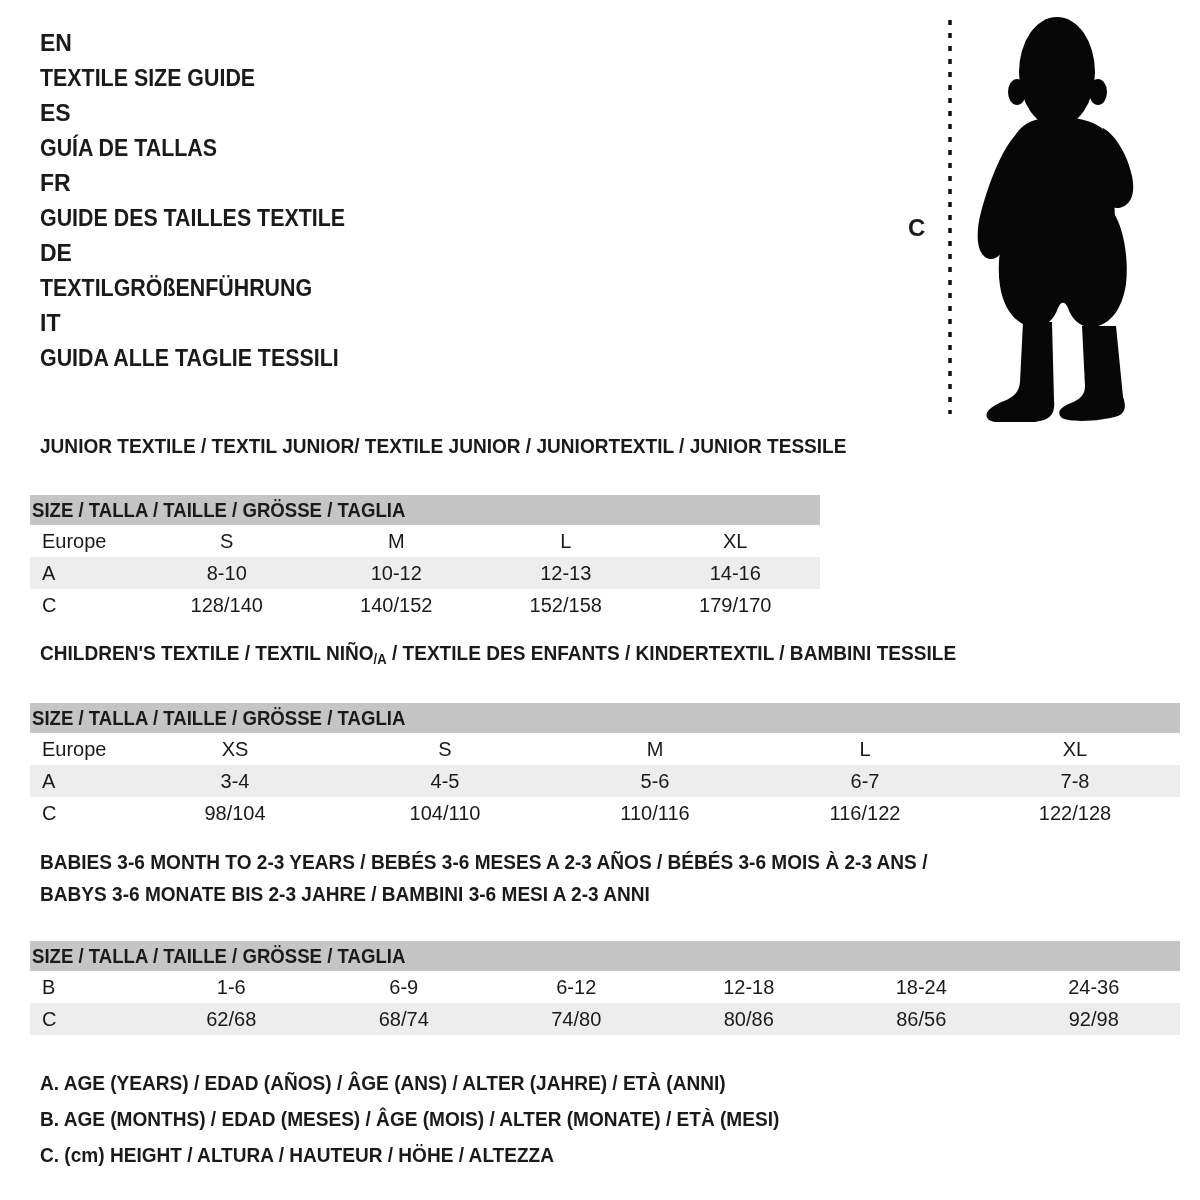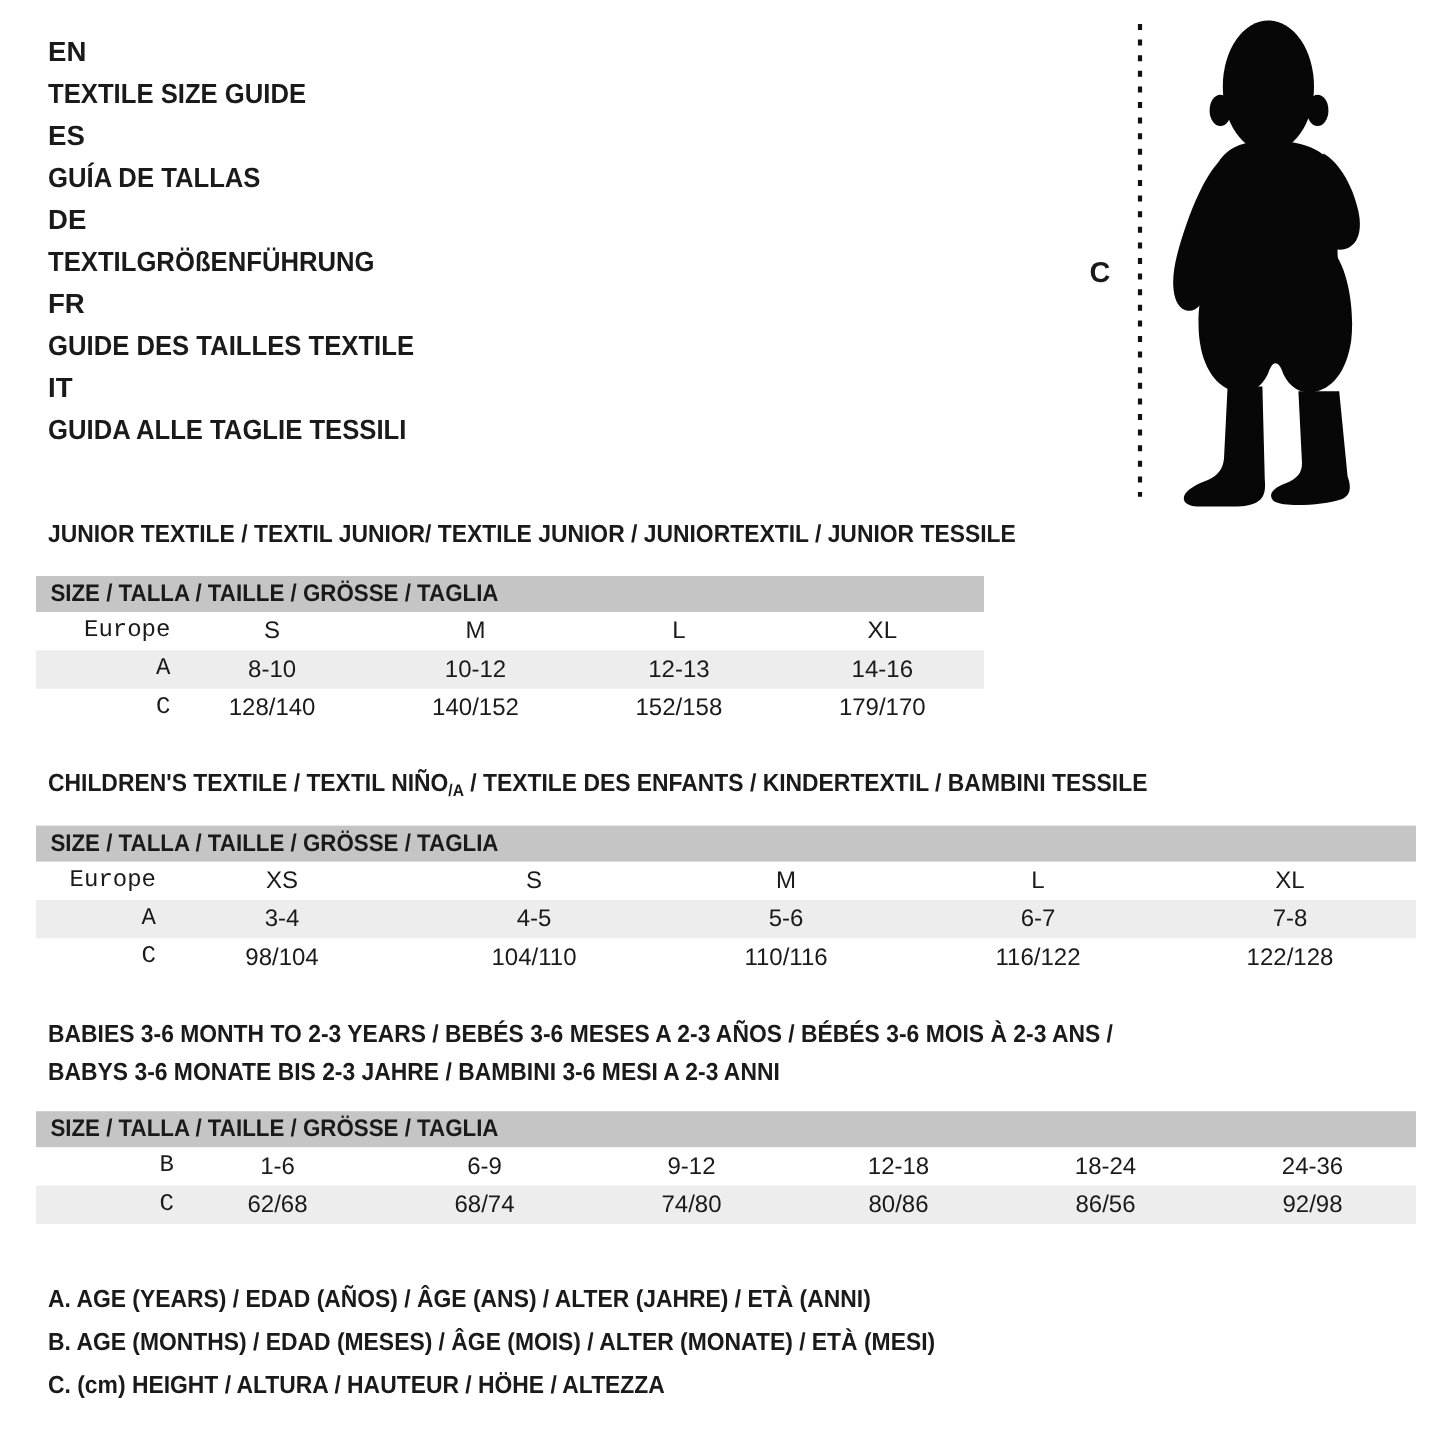--- a/index.html
+++ b/index.html
@@ -14,24 +14,24 @@
   .lang-row{display:flex;flex-direction:column;}
   .lang-code{width:78px;}
   
   .figure-svg{position:absolute;left:900px;top:12px;width:290px;height:410px;}
   .c-label{position:absolute;left:908px;top:214px;font-size:24px;font-weight:bold;}
   
   .section-title{position:absolute;left:40px;font-size:20.5px;font-weight:bold;white-space:nowrap;}
   .title-sub{font-size:14px;vertical-align:-4px;}
   
   .size-table{position:absolute;left:30px;}
-  .size-head{height:30px;background:#c5c5c5;line-height:30px;font-size:20px;font-weight:bold;padding-left:12px;}
+  .size-head{height:30px;background:#c5c5c5;line-height:30px;font-size:20px;font-weight:bold;padding-left:2px;margin-top:15px;}
   .t-row{display:flex;height:32px;line-height:32px;font-size:20px;}
   .t-row.alt{background:#ededed;}
-  .t-label{padding-left:12px;text-align:right;font-family:Liberation Mono, monospace;}
+  .t-label{padding-left:12px;text-align:left;}
   .w1 .t-label{width:100px;}
   .w2 .t-label{width:88px;}
   .w3 .t-label{width:103px;}
   .t-cell{flex:1;text-align:center;}
   
   .legend-line{position:absolute;left:40px;font-size:20.5px;font-weight:bold;white-space:nowrap;}
 </style>
 </head>
 <body>
 
@@ -40,26 +40,26 @@
   <div class="lang-block">
     <div class="lang-row">
       <span class="lang-code">EN</span>
       <span class="squeeze">TEXTILE SIZE GUIDE</span>
     </div>
     <div class="lang-row">
       <span class="lang-code">ES</span>
       <span class="squeeze">GUÍA DE TALLAS</span>
     </div>
     <div class="lang-row">
+      <span class="lang-code">FR</span>
+      <span class="squeeze">GUIDE DES TAILLES TEXTILE</span>
+    </div>
+    <div class="lang-row">
       <span class="lang-code">DE</span>
       <span class="squeeze">TEXTILGRÖßENFÜHRUNG</span>
-    </div>
-    <div class="lang-row">
-      <span class="lang-code">FR</span>
-      <span class="squeeze">GUIDE DES TAILLES TEXTILE</span>
     </div>
     <div class="lang-row">
       <span class="lang-code">IT</span>
       <span class="squeeze">GUIDA ALLE TAGLIE TESSILI</span>
     </div>
   </div>
 
   <svg class="figure-svg" viewBox="0 0 290 410" aria-hidden="true">
     <line x1="50" y1="8" x2="50" y2="402" stroke="#111" stroke-width="3.5" stroke-dasharray="5 8"></line>
     <g transform="translate(65,2)" fill="#070707">
@@ -140,21 +140,21 @@
   <div class="section-title squeeze" style="top:850px;">BABIES 3-6 MONTH TO 2-3 YEARS / BEBÉS 3-6 MESES A 2-3 AÑOS / BÉBÉS 3-6 MOIS À 2-3 ANS /</div>
   <div class="section-title squeeze" style="top:882px;">BABYS 3-6 MONATE BIS 2-3 JAHRE / BAMBINI 3-6 MESI A 2-3 ANNI</div>
   <div class="size-table w3" style="top:926px;width:1150px;">
     <div class="size-head">
       <span class="squeeze">SIZE / TALLA / TAILLE / GRÖSSE / TAGLIA</span>
     </div>
     <div class="t-row">
       <span class="t-label">B</span>
       <span class="t-cell">1-6</span>
       <span class="t-cell">6-9</span>
-      <span class="t-cell">9-12</span>
+      <span class="t-cell">6-12</span>
       <span class="t-cell">12-18</span>
       <span class="t-cell">18-24</span>
       <span class="t-cell">24-36</span>
     </div>
     <div class="t-row alt">
       <span class="t-label">C</span>
       <span class="t-cell">62/68</span>
       <span class="t-cell">68/74</span>
       <span class="t-cell">74/80</span>
       <span class="t-cell">80/86</span>

